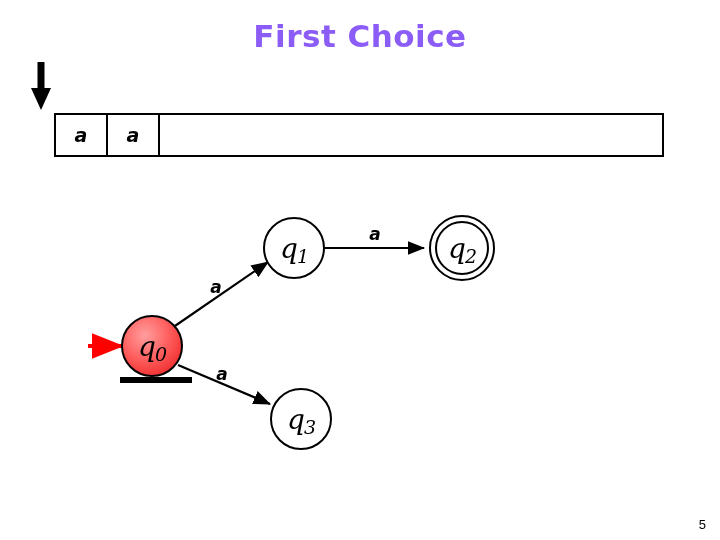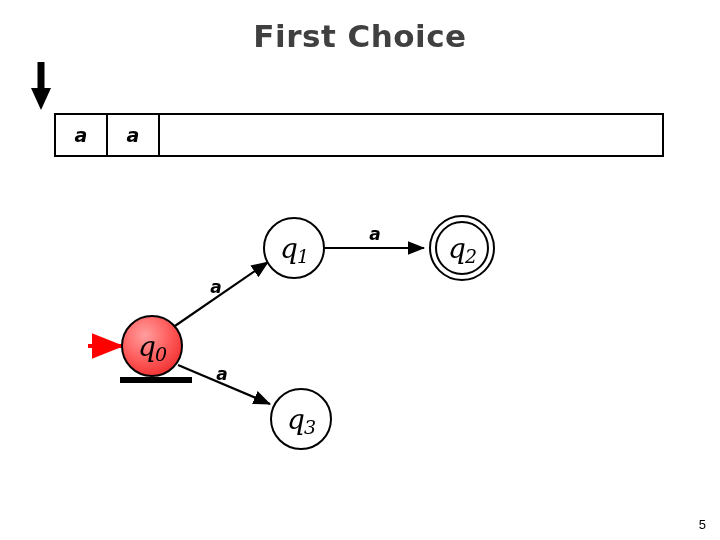--- a/index.html
+++ b/index.html
@@ -25,21 +25,21 @@
   
   #title {
     position: absolute;
     left: 0;
     top: 18px;
     width: 720px;
     text-align: center;
     font-family: "DejaVu Sans", sans-serif;
     font-size: 31px;
     font-weight: bold;
-    color: #404040;
+    color: #8b5cf6;
     letter-spacing: 0.5px;
   }
 
   
   #tape {
     position: absolute;
     left: 54px;
     top: 113px;
     width: 610px;
     height: 44px;

